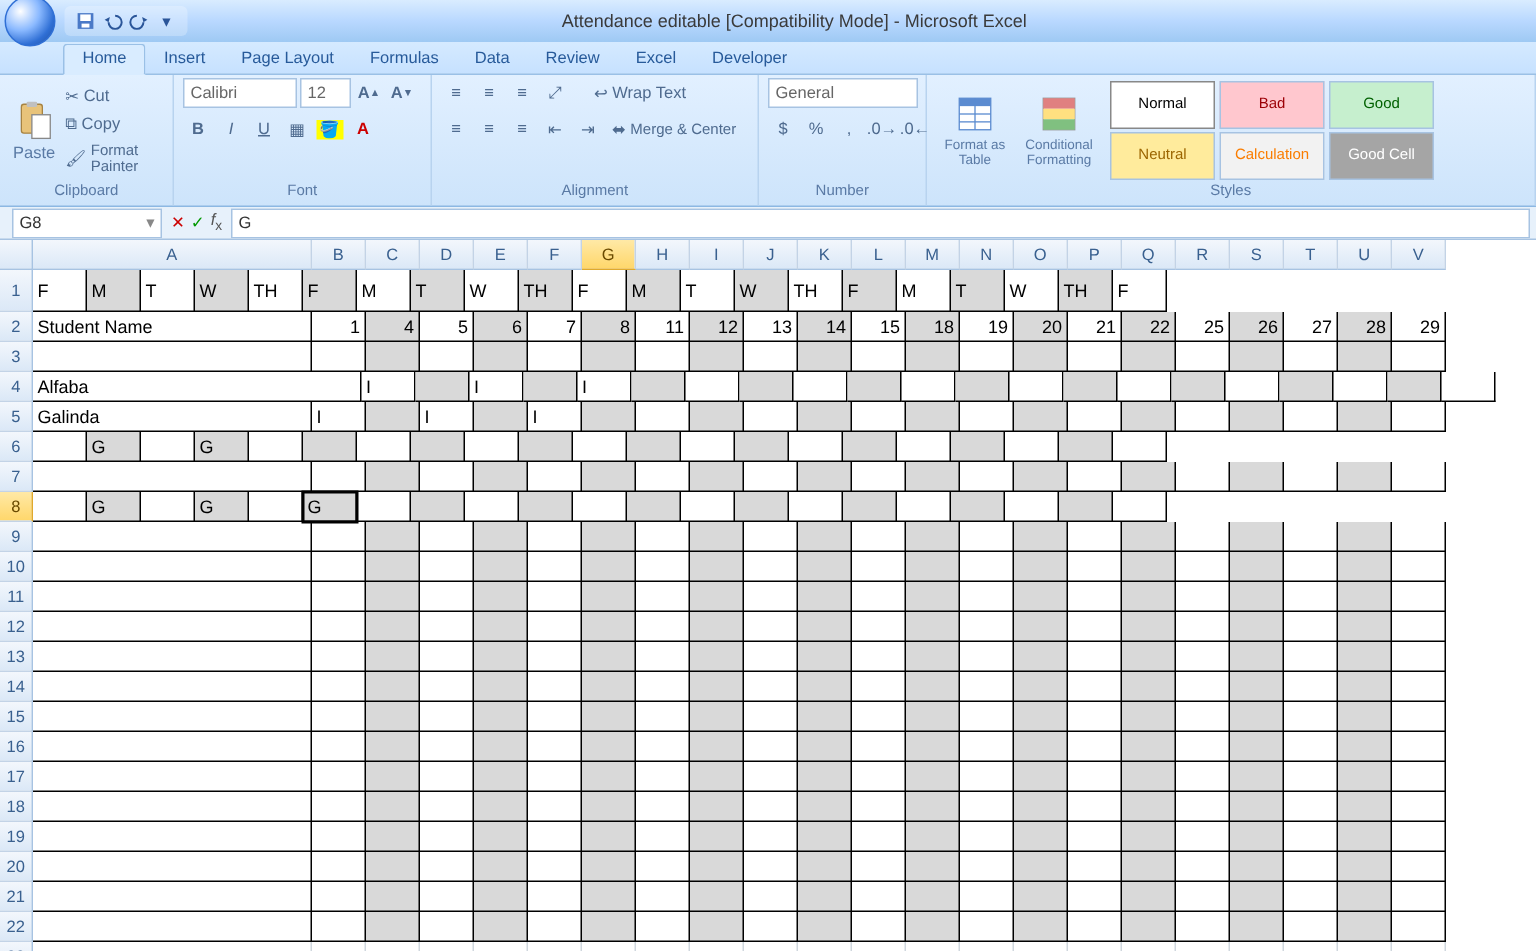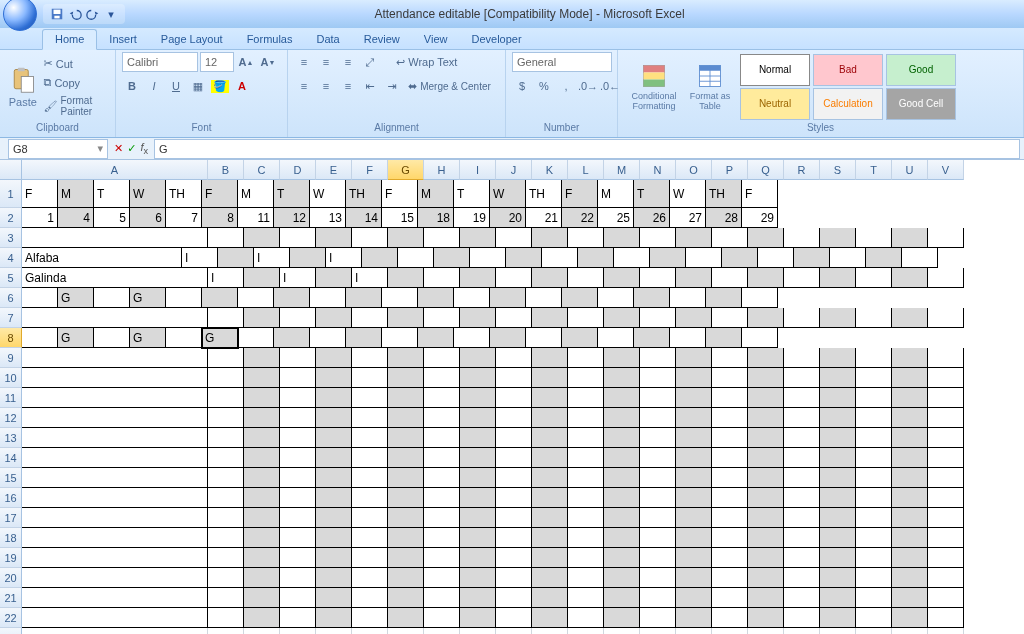--- a/index.html
+++ b/index.html
@@ -82,21 +82,21 @@
   <div style="width:90px"></div>
 </div>
 
 <div class="ribbon-tabs" id="ribbon-tabs">
     <div class="tab active">Home</div>
     <div class="tab">Insert</div>
     <div class="tab">Page Layout</div>
     <div class="tab">Formulas</div>
     <div class="tab">Data</div>
     <div class="tab">Review</div>
-    <div class="tab">View</div>
+    <div class="tab">Excel</div>
     <div class="tab">Developer</div>
   </div>
 
 <div class="ribbon">
 
   <div class="group" style="width:116px">
     <div class="content">
       <div class="bigbtn">
         <svg class="bigicon" viewBox="0 0 32 32">
             <rect x="6" y="4" width="16" height="22" rx="2" fill="#e8c37a" stroke="#a78342"></rect>
@@ -202,38 +202,38 @@
         <div class="smallbtn">,</div>
         <div class="smallbtn">.0→</div>
         <div class="smallbtn">.0←</div>
       </div>
     </div>
     <div class="label">Number</div>
   </div>
 
   <div class="group" style="flex:1">
     <div class="content">
-      <div class="bigbtn" style="width:60px">
-        <svg class="bigicon" viewBox="0 0 32 32">
-            <rect x="4" y="4" width="24" height="24" fill="#fff" stroke="#999"></rect>
-            <rect x="4" y="4" width="24" height="8" fill="#e08080"></rect>
-            <rect x="4" y="12" width="24" height="8" fill="#ffe080"></rect>
-            <rect x="4" y="20" width="24" height="8" fill="#80c080"></rect>
-          </svg>
-        <span style="font-size:9px;text-align:center;line-height:1.1">Conditional Formatting</span>
-      </div>
       <div class="bigbtn" style="width:52px">
         <svg class="bigicon" viewBox="0 0 32 32">
             <rect x="4" y="4" width="24" height="24" fill="#fff" stroke="#5b8bd0"></rect>
             <rect x="4" y="4" width="24" height="6" fill="#5b8bd0"></rect>
             <line x1="4" y1="16" x2="28" y2="16" stroke="#5b8bd0"></line>
             <line x1="4" y1="22" x2="28" y2="22" stroke="#5b8bd0"></line>
             <line x1="16" y1="4" x2="16" y2="28" stroke="#5b8bd0"></line>
           </svg>
         <span style="font-size:9px;text-align:center;line-height:1.1">Format as Table</span>
+      </div>
+      <div class="bigbtn" style="width:60px">
+        <svg class="bigicon" viewBox="0 0 32 32">
+            <rect x="4" y="4" width="24" height="24" fill="#fff" stroke="#999"></rect>
+            <rect x="4" y="4" width="24" height="8" fill="#e08080"></rect>
+            <rect x="4" y="12" width="24" height="8" fill="#ffe080"></rect>
+            <rect x="4" y="20" width="24" height="8" fill="#80c080"></rect>
+          </svg>
+        <span style="font-size:9px;text-align:center;line-height:1.1">Conditional Formatting</span>
       </div>
       <div id="swatches" style="display:grid;grid-template-columns:repeat(3,72px);grid-auto-rows:33px;gap:1px;margin-left:4px">
           <div class="styleswatch" style="background:#fff;color:#000;border:1px solid #888;display:flex;align-items:center;justify-content:center;font-size:10px">Normal</div>
           <div class="styleswatch" style="background:#ffc7ce;color:#9c0006;display:flex;align-items:center;justify-content:center;font-size:10px">Bad</div>
           <div class="styleswatch" style="background:#c6efce;color:#006100;display:flex;align-items:center;justify-content:center;font-size:10px">Good</div>
           <div class="styleswatch" style="background:#ffeb9c;color:#9c6500;display:flex;align-items:center;justify-content:center;font-size:10px">Neutral</div>
           <div class="styleswatch" style="background:#f2f2f2;color:#fa7d00;display:flex;align-items:center;justify-content:center;font-size:10px">Calculation</div>
           <div class="styleswatch" style="background:#a5a5a5;color:#fff;display:flex;align-items:center;justify-content:center;font-size:10px">Good Cell</div>
         </div>
     </div>
@@ -302,20 +302,21 @@
         <div class="cell" style="width: 36px;">TH</div>
         <div class="cell shade" style="width: 36px;">F</div>
         <div class="cell" style="width: 36px;">M</div>
         <div class="cell shade" style="width: 36px;">T</div>
         <div class="cell" style="width: 36px;">W</div>
         <div class="cell shade" style="width: 36px;">TH</div>
         <div class="cell" style="width: 36px;">F</div>
       </div>
       <div class="row">
         <div class="rowhead">2</div>
+        <div class="cell" style="width: 186px;">Student Name</div>
         <div class="cell numr" style="width: 36px;">1</div>
         <div class="cell shade numr" style="width: 36px;">4</div>
         <div class="cell numr" style="width: 36px;">5</div>
         <div class="cell shade numr" style="width: 36px;">6</div>
         <div class="cell numr" style="width: 36px;">7</div>
         <div class="cell shade numr" style="width: 36px;">8</div>
         <div class="cell numr" style="width: 36px;">11</div>
         <div class="cell shade numr" style="width: 36px;">12</div>
         <div class="cell numr" style="width: 36px;">13</div>
         <div class="cell shade numr" style="width: 36px;">14</div>
@@ -351,21 +352,21 @@
         <div class="cell" style="width: 36px;"></div>
         <div class="cell shade" style="width: 36px;"></div>
         <div class="cell" style="width: 36px;"></div>
         <div class="cell shade" style="width: 36px;"></div>
         <div class="cell" style="width: 36px;"></div>
         <div class="cell shade" style="width: 36px;"></div>
         <div class="cell" style="width: 36px;"></div>
       </div>
       <div class="row">
         <div class="rowhead">4</div>
-        <div class="cell" style="width: 160px;">Alfaba</div>
+        <div class="cell" style="width: 219px;">Alfaba</div>
         <div class="cell" style="width: 36px;">I</div>
         <div class="cell shade" style="width: 36px;"></div>
         <div class="cell" style="width: 36px;">I</div>
         <div class="cell shade" style="width: 36px;"></div>
         <div class="cell" style="width: 36px;">I</div>
         <div class="cell shade" style="width: 36px;"></div>
         <div class="cell" style="width: 36px;"></div>
         <div class="cell shade" style="width: 36px;"></div>
         <div class="cell" style="width: 36px;"></div>
         <div class="cell shade" style="width: 36px;"></div>

